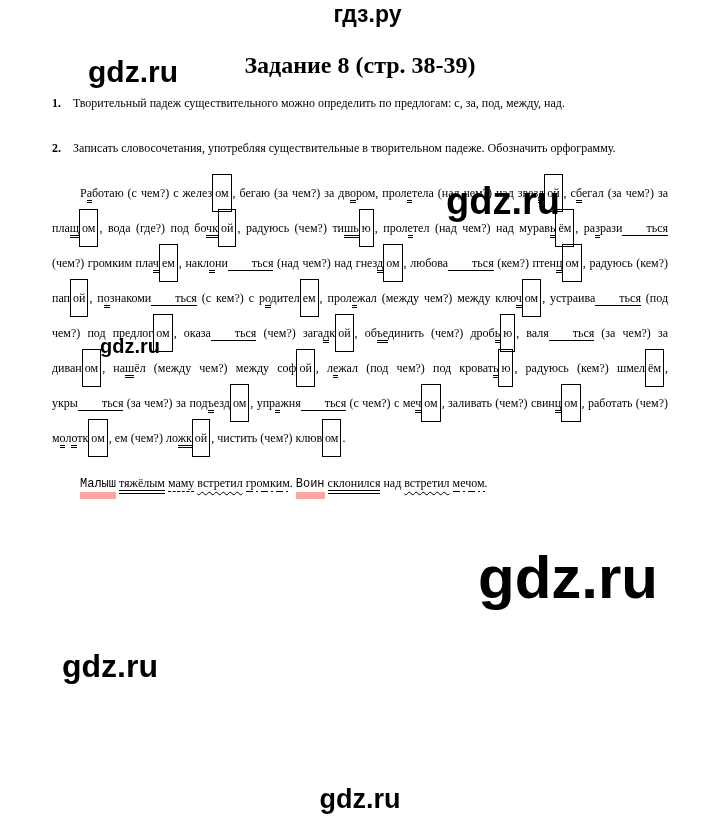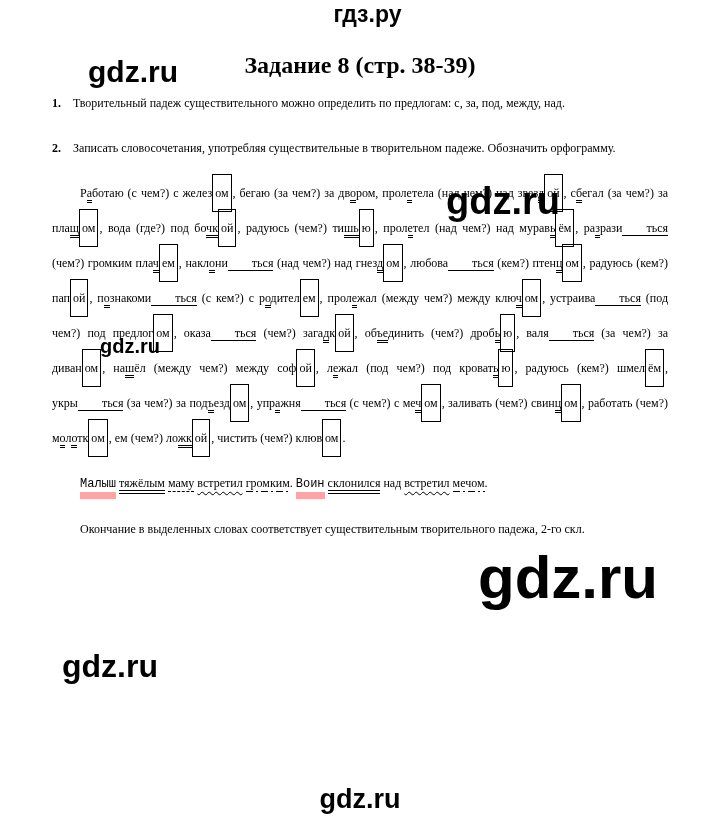--- a/index.html
+++ b/index.html
@@ -62,16 +62,15 @@
 
     <p class="para">
       <span class="num">2.</span><span>Записать словосочетания, употребляя существительные в творительном падеже. Обозначить орфограмму.</span>
     </p>
 
     <p class="para indent">Р<span class="tk-du">а</span>ботаю (с чем?) с желез<span class="tk-box">ом</span>, бегаю (за чем?) за дв<span class="tk-du">о</span>ром, прол<span class="tk-du">е</span>тела (над чем?) над звез<span class="tk-du">д</span><span class="tk-box">ой</span>, с<span class="tk-du">б</span>егал (за чем?) за пла<span class="tk-du">щ</span><span class="tk-box">ом</span>, вода (где?) под бо<span class="tk-du">чк</span><span class="tk-box">ой</span>, радуюсь (чем?) ти<span class="tk-du">шь</span><span class="tk-box">ю</span>, прол<span class="tk-du">е</span>тел (над чем?) над мурав<span class="tk-du">ь</span><span class="tk-box">ём</span>, ра<span class="tk-du">з</span>рази<span class="tk-su">ться</span> (чем?) громким пла<span class="tk-du">ч</span><span class="tk-box">ем</span>, накл<span class="tk-du">о</span>ни<span class="tk-su">ться</span> (над чем?) над гнез<span class="tk-du">д</span><span class="tk-box">ом</span>, любова<span class="tk-su">ться</span> (кем?) птен<span class="tk-du">ц</span><span class="tk-box">ом</span>, радуюсь (кем?) пап<span class="tk-box">ой</span>, п<span class="tk-du">о</span>знакоми<span class="tk-su">ться</span> (с кем?) с р<span class="tk-du">о</span>дител<span class="tk-box">ем</span>, прол<span class="tk-du">е</span>жал (между чем?) между клю<span class="tk-du">ч</span><span class="tk-box">ом</span>, устраива<span class="tk-su">ться</span> (под чем?) под предлог<span class="tk-box">ом</span>, оказа<span class="tk-su">ться</span> (чем?) зага<span class="tk-du">д</span>к<span class="tk-box">ой</span>, об<span class="tk-du">ъе</span>динить (чем?) дроб<span class="tk-du">ь</span><span class="tk-box">ю</span>, валя<span class="tk-su">ться</span> (за чем?) за диван<span class="tk-box">ом</span>, на<span class="tk-du">ш</span>ёл (между чем?) между соф<span class="tk-box">ой</span>, л<span class="tk-du">е</span>жал (под чем?) под кроват<span class="tk-du">ь</span><span class="tk-box">ю</span>, радуюсь (кем?) шмел<span class="tk-box">ём</span>, укры<span class="tk-su">ться</span> (за чем?) за под<span class="tk-du">ъ</span>езд<span class="tk-box">ом</span>, упр<span class="tk-du">а</span>жня<span class="tk-su">ться</span> (с чем?) с ме<span class="tk-du">ч</span><span class="tk-box">ом</span>, заливать (чем?) свин<span class="tk-du">ц</span><span class="tk-box">ом</span>, работать (чем?) м<span class="tk-du">о</span>л<span class="tk-du">о</span>тк<span class="tk-box">ом</span>, ем (чем?) ло<span class="tk-du">жк</span><span class="tk-box">ой</span>, чистить (чем?) клюв<span class="tk-box">ом</span>.</p>
 
 
     <p class="para indent sentence"><span class="tk-ul1">Малыш</span> <span class="tk-ul2">тяжёлым</span> <span class="tk-uld">маму</span> <span class="tk-ulw">встретил</span> <span class="tk-uldd">громким</span>. <span class="tk-ul1">Воин</span> <span class="tk-ul2">склонился</span> над <span class="tk-ulw">встретил</span> <span class="tk-uldd">мечом</span>.</p>
 
-    <p class="para indent">Окончание в выделенных словах соответствует существительным творительного падежа, 2-го скл.</p>
 
   </div>
 </div>
 
 </body></html>

